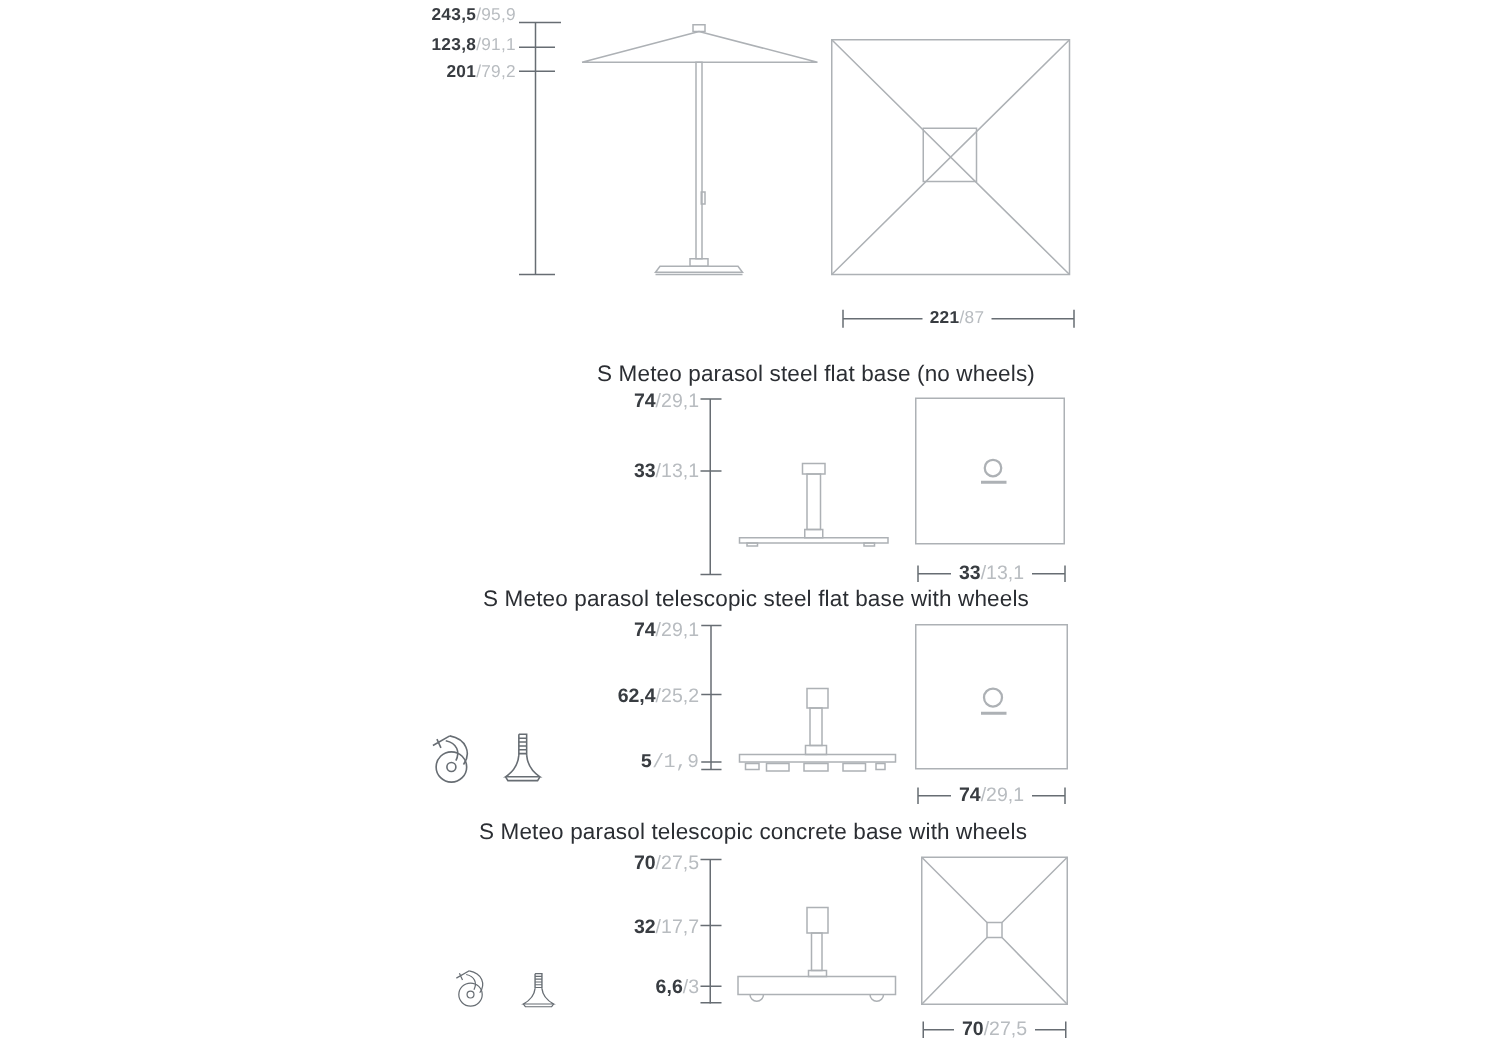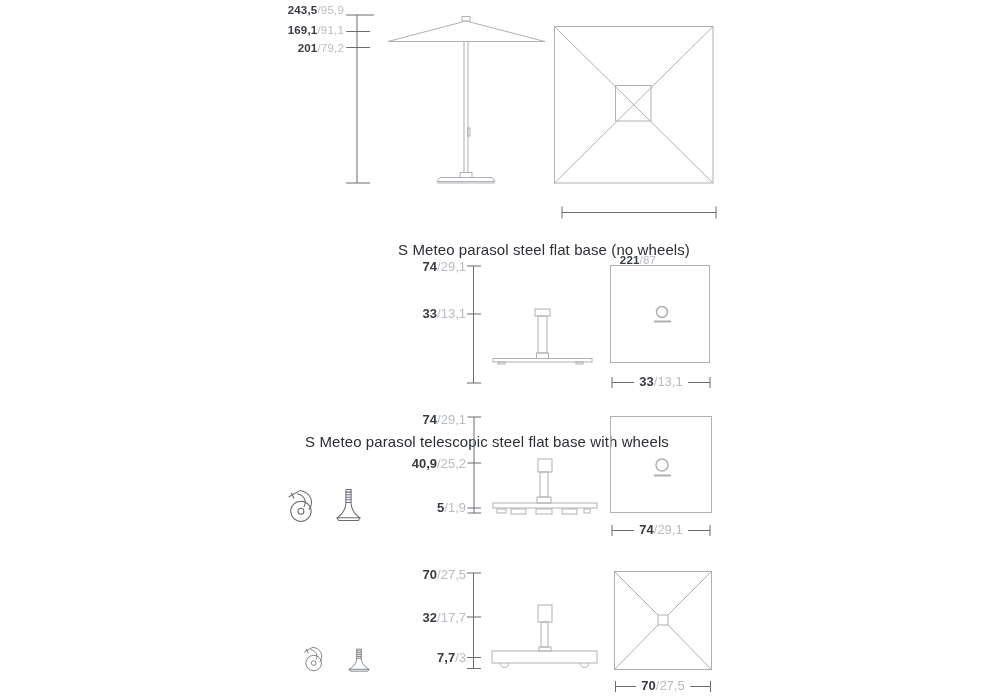--- a/index.html
+++ b/index.html
@@ -30,21 +30,21 @@
 </style>
 </head>
 <body>
 
 <div class="sheet">
 
   <div class="dlabel big" style="left:244px; top:3px; width:100px;">
     <span class="m">243,5</span><span class="i">/95,9</span>
   </div>
   <div class="dlabel big" style="left:244px; top:22.5px; width:100px;">
-    <span class="m">169,1</span><span class="i">/91,1</span>
+    <span class="m">123,8</span><span class="i">/91,1</span>
   </div>
   <div class="dlabel big" style="left:244px; top:40.5px; width:100px;">
     <span class="m">201</span><span class="i">/79,2</span>
   </div>
 
   <svg class="abs dims" style="left:344px; top:10px;" width="34" height="178">
     <path d="M13,5 L13,173" stroke="currentColor" fill="none"></path>
     <path d="M2,5 L30,5 M2,21.5 L26,21.5 M2,37.5 L26,37.5 M2,173 L26,173" stroke="currentColor" fill="none"></path>
   </svg>
 
@@ -61,21 +61,21 @@
   <svg class="abs draw" style="left:554px; top:26px;" width="160" height="158">
     <rect x="0.5" y="0.5" width="158.5" height="156.5" stroke="currentColor" fill="none"></rect>
     <path d="M0.5,0.5 L159,157 M159,0.5 L0.5,157" stroke="currentColor" fill="none"></path>
     <rect x="61.5" y="59.5" width="35.5" height="35.5" stroke="currentColor" fill="none"></rect>
   </svg>
 
   <svg class="abs dims" style="left:558px; top:205px;" width="160" height="14">
     <path d="M4,7.5 L158,7.5" stroke="currentColor" fill="none"></path>
     <path d="M4,1.5 L4,13.5 M158,1.5 L158,13.5" stroke="currentColor" fill="none"></path>
   </svg>
-  <div class="wlabel big" style="left:558px; top:205px; width:160px;margin-top:48px;">
+  <div class="wlabel big" style="left:558px; top:205px; width:160px;">
     <span class="bg"><span class="m">221</span><span class="i">/87</span></span>
   </div>
 
   <div class="title" style="left:294px; top:242px; width:500px;">S Meteo parasol steel flat base (no wheels)</div>
 
   <div class="dlabel small" style="left:366px; top:261px; width:100px;">
     <span class="m">74</span><span class="i">/29,1</span>
   </div>
   <div class="dlabel small" style="left:366px; top:308px; width:100px;">
     <span class="m">33</span><span class="i">/13,1</span>
@@ -104,43 +104,43 @@
   </svg>
 
   <svg class="abs dims" style="left:610px; top:376px;" width="102" height="13">
     <path d="M2,6.5 L100,6.5" stroke="currentColor" fill="none"></path>
     <path d="M2,1 L2,12 M100,1 L100,12" stroke="currentColor" fill="none"></path>
   </svg>
   <div class="wlabel small" style="left:610px; top:376px; width:102px;">
     <span class="bg"><span class="m">33</span><span class="i">/13,1</span></span>
   </div>
 
-  <div class="title" style="left:237px; top:392px; width:500px;margin-top:42px;">S Meteo parasol telescopic steel flat base with wheels</div>
+  <div class="title" style="left:254px; top:392px; width:500px;">S Meteo parasol telescopic steel flat base with wheels</div>
 
   <svg class="abs dims" style="left:287px; top:489px;" width="30" height="34" viewBox="0 0 28 32" preserveAspectRatio="none">
     <circle cx="13" cy="21" r="9.5" stroke="currentColor" fill="none"></circle>
     <circle cx="13" cy="21" r="2.8" stroke="currentColor" fill="none"></circle>
     <path d="M1.5,7.5 L12,1.5 M4,3.5 L6.5,9" stroke="currentColor" fill="none"></path>
     <path d="M12,1.5 C22.5,3.5 25.5,12.5 20.5,19.5" stroke="currentColor" fill="none"></path>
     <path d="M9.5,4.5 C16.5,6 18.5,11.5 15.8,17" stroke="currentColor" fill="none"></path>
   </svg>
   <svg class="abs dims" style="left:336px; top:488px;" width="25" height="35" viewBox="0 0 24 34" preserveAspectRatio="none">
     <path d="M9.5,1.5 L14.5,1.5 L14.5,15 M9.5,1.5 L9.5,15" stroke="currentColor" fill="none"></path>
     <path d="M9.5,4 L14.5,4 M9.5,6.5 L14.5,6.5 M9.5,9 L14.5,9 M9.5,11.5 L14.5,11.5 M9.5,14 L14.5,14" stroke="currentColor" fill="none"></path>
     <path d="M9.5,15 C9,21 5.5,26 1,29 L23,29 C18.5,26 15,21 14.5,15" stroke="currentColor" fill="none"></path>
     <path d="M1,29 L2.5,31.5 L21.5,31.5 L23,29" stroke="currentColor" fill="none"></path>
   </svg>
 
   <div class="dlabel small" style="left:366px; top:414px; width:100px;">
     <span class="m">74</span><span class="i">/29,1</span>
   </div>
   <div class="dlabel small" style="left:366px; top:458px; width:100px;">
-    <span class="m">40,9</span><span class="i">/25,2</span>
-  </div>
-  <div class="dlabel small" style="left:366px; top:501.5px; width:100px;">
+    <span class="m">62,4</span><span class="i">/25,2</span>
+  </div>
+  <div class="dlabel small" style="left:366px; top:501.5px; width:100px;font-family:Liberation Mono, monospace;">
     <span class="m">5</span><span class="i">/1,9</span>
   </div>
 
   <svg class="abs dims" style="left:466px; top:413px;" width="16" height="102">
     <path d="M8,4 L8,100" stroke="currentColor" fill="none"></path>
     <path d="M1.5,4 L15,4 M1.5,50 L15,50 M1.5,95 L15,95 M1.5,100 L15,100" stroke="currentColor" fill="none"></path>
   </svg>
 
   <svg class="abs draw" style="left:490px; top:455px;" width="115" height="60">
     <rect x="48" y="4" width="14" height="13" stroke="currentColor" fill="none"></rect>
@@ -163,20 +163,21 @@
   </svg>
 
   <svg class="abs dims" style="left:610px; top:524px;" width="102" height="13">
     <path d="M2,6.5 L100,6.5" stroke="currentColor" fill="none"></path>
     <path d="M2,1 L2,12 M100,1 L100,12" stroke="currentColor" fill="none"></path>
   </svg>
   <div class="wlabel small" style="left:610px; top:524px; width:102px;">
     <span class="bg"><span class="m">74</span><span class="i">/29,1</span></span>
   </div>
 
+  <div class="title" style="left:252px; top:547px; width:500px;">S Meteo parasol telescopic concrete base with wheels</div>
 
   <svg class="abs dims" style="left:303px; top:646px;" width="23" height="26" viewBox="0 0 28 32" preserveAspectRatio="none">
     <circle cx="13" cy="21" r="9.5" stroke="currentColor" fill="none"></circle>
     <circle cx="13" cy="21" r="2.8" stroke="currentColor" fill="none"></circle>
     <path d="M1.5,7.5 L12,1.5 M4,3.5 L6.5,9" stroke="currentColor" fill="none"></path>
     <path d="M12,1.5 C22.5,3.5 25.5,12.5 20.5,19.5" stroke="currentColor" fill="none"></path>
     <path d="M9.5,4.5 C16.5,6 18.5,11.5 15.8,17" stroke="currentColor" fill="none"></path>
   </svg>
   <svg class="abs dims" style="left:348px; top:648px;" width="22" height="25" viewBox="0 0 24 34" preserveAspectRatio="none">
     <path d="M9.5,1.5 L14.5,1.5 L14.5,15 M9.5,1.5 L9.5,15" stroke="currentColor" fill="none"></path>
@@ -185,21 +186,21 @@
     <path d="M1,29 L2.5,31.5 L21.5,31.5 L23,29" stroke="currentColor" fill="none"></path>
   </svg>
 
   <div class="dlabel small" style="left:366px; top:569px; width:100px;">
     <span class="m">70</span><span class="i">/27,5</span>
   </div>
   <div class="dlabel small" style="left:366px; top:612px; width:100px;">
     <span class="m">32</span><span class="i">/17,7</span>
   </div>
   <div class="dlabel small" style="left:366px; top:652px; width:100px;">
-    <span class="m">7,7</span><span class="i">/3</span>
+    <span class="m">6,6</span><span class="i">/3</span>
   </div>
 
   <svg class="abs dims" style="left:466px; top:569px;" width="16" height="102">
     <path d="M7.5,4 L7.5,100" stroke="currentColor" fill="none"></path>
     <path d="M1,4 L15,4 M1,48 L15,48 M1,88.5 L15,88.5 M1,99.5 L15,99.5" stroke="currentColor" fill="none"></path>
   </svg>
 
   <svg class="abs draw" style="left:490px; top:600px;" width="115" height="72">
     <rect x="48" y="5" width="14" height="17" stroke="currentColor" fill="none"></rect>
     <rect x="51" y="22" width="7" height="25" stroke="currentColor" fill="none"></rect>

